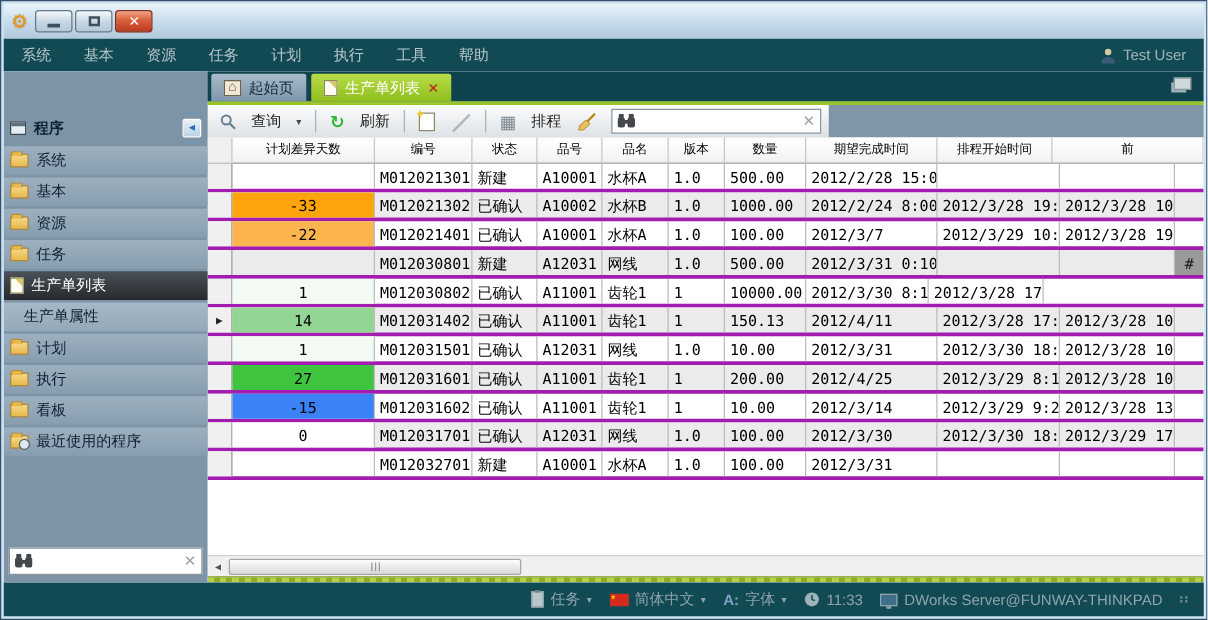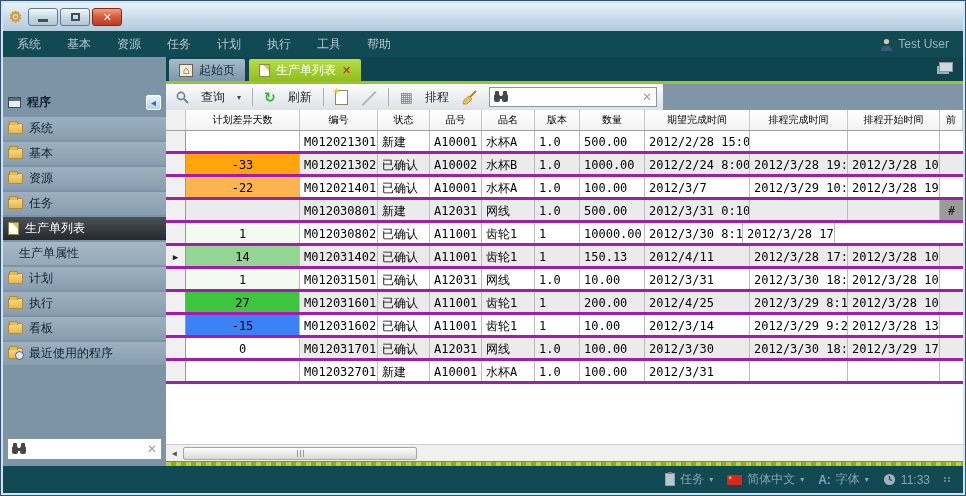--- a/index.html
+++ b/index.html
@@ -278,21 +278,20 @@
         <div class="thead">
           <div class="cell c-gutter"></div>
           <div class="cell c-diff">计划差异天数</div>
           <div class="cell c-id">编号</div>
           <div class="cell c-status">状态</div>
           <div class="cell c-pno">品号</div>
           <div class="cell c-pname">品名</div>
           <div class="cell c-ver">版本</div>
           <div class="cell c-qty">数量</div>
           <div class="cell c-exp">期望完成时间</div>
-          <div class="cell c-send">排程完成时间</div>
           <div class="cell c-sstart">排程开始时间</div>
           <div class="cell c-extra">前</div>
         </div>
         <div>
             <div class="trow">
     <div class="cell c-gutter"></div>
     <div class="cell c-diff"></div>
     <div class="cell c-id">M012021301</div>
     <div class="cell c-status">新建</div>
     <div class="cell c-pno">A10001</div>
@@ -475,20 +474,24 @@
       <span class="dd-arrow" style="color:#8ea4ab">▾</span>
     </span>
     <span class="sb-item">
       <svg width="13" height="13" viewBox="0 0 13 13">
           <circle cx="6.5" cy="6.5" r="5.6" fill="#9fb3ba"></circle>
           <line x1="6.5" y1="6.5" x2="6.5" y2="3" stroke="#124a54" stroke-width="1.2"></line>
           <line x1="6.5" y1="6.5" x2="9" y2="7.5" stroke="#124a54" stroke-width="1.2"></line>
         </svg>
       <span>11:33</span>
     </span>
+    <span class="sb-item">
+      <span class="monitor"></span>
+      <span>DWorks Server@FUNWAY-THINKPAD</span>
+    </span>
     <span class="grip">
         <i></i>
         <i></i>
         <i></i>
         <i></i>
       </span>
   </div>
 </div>
 
 </body></html>

